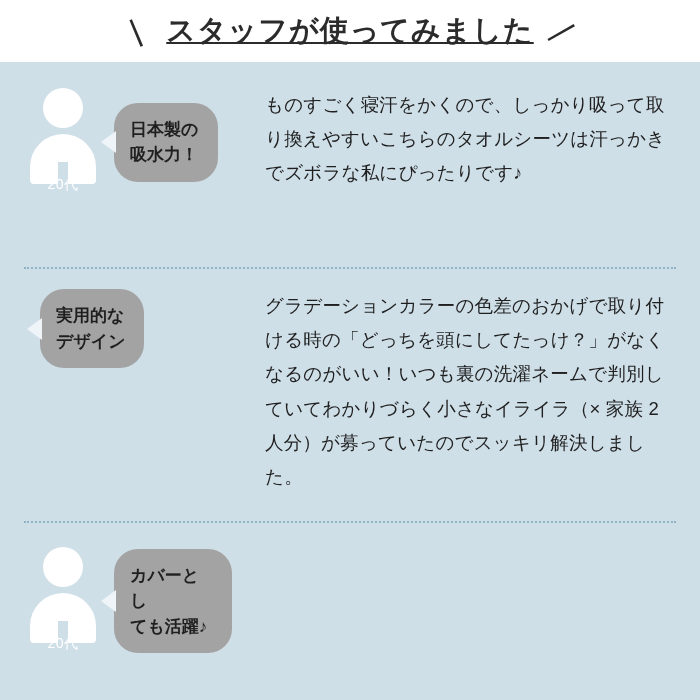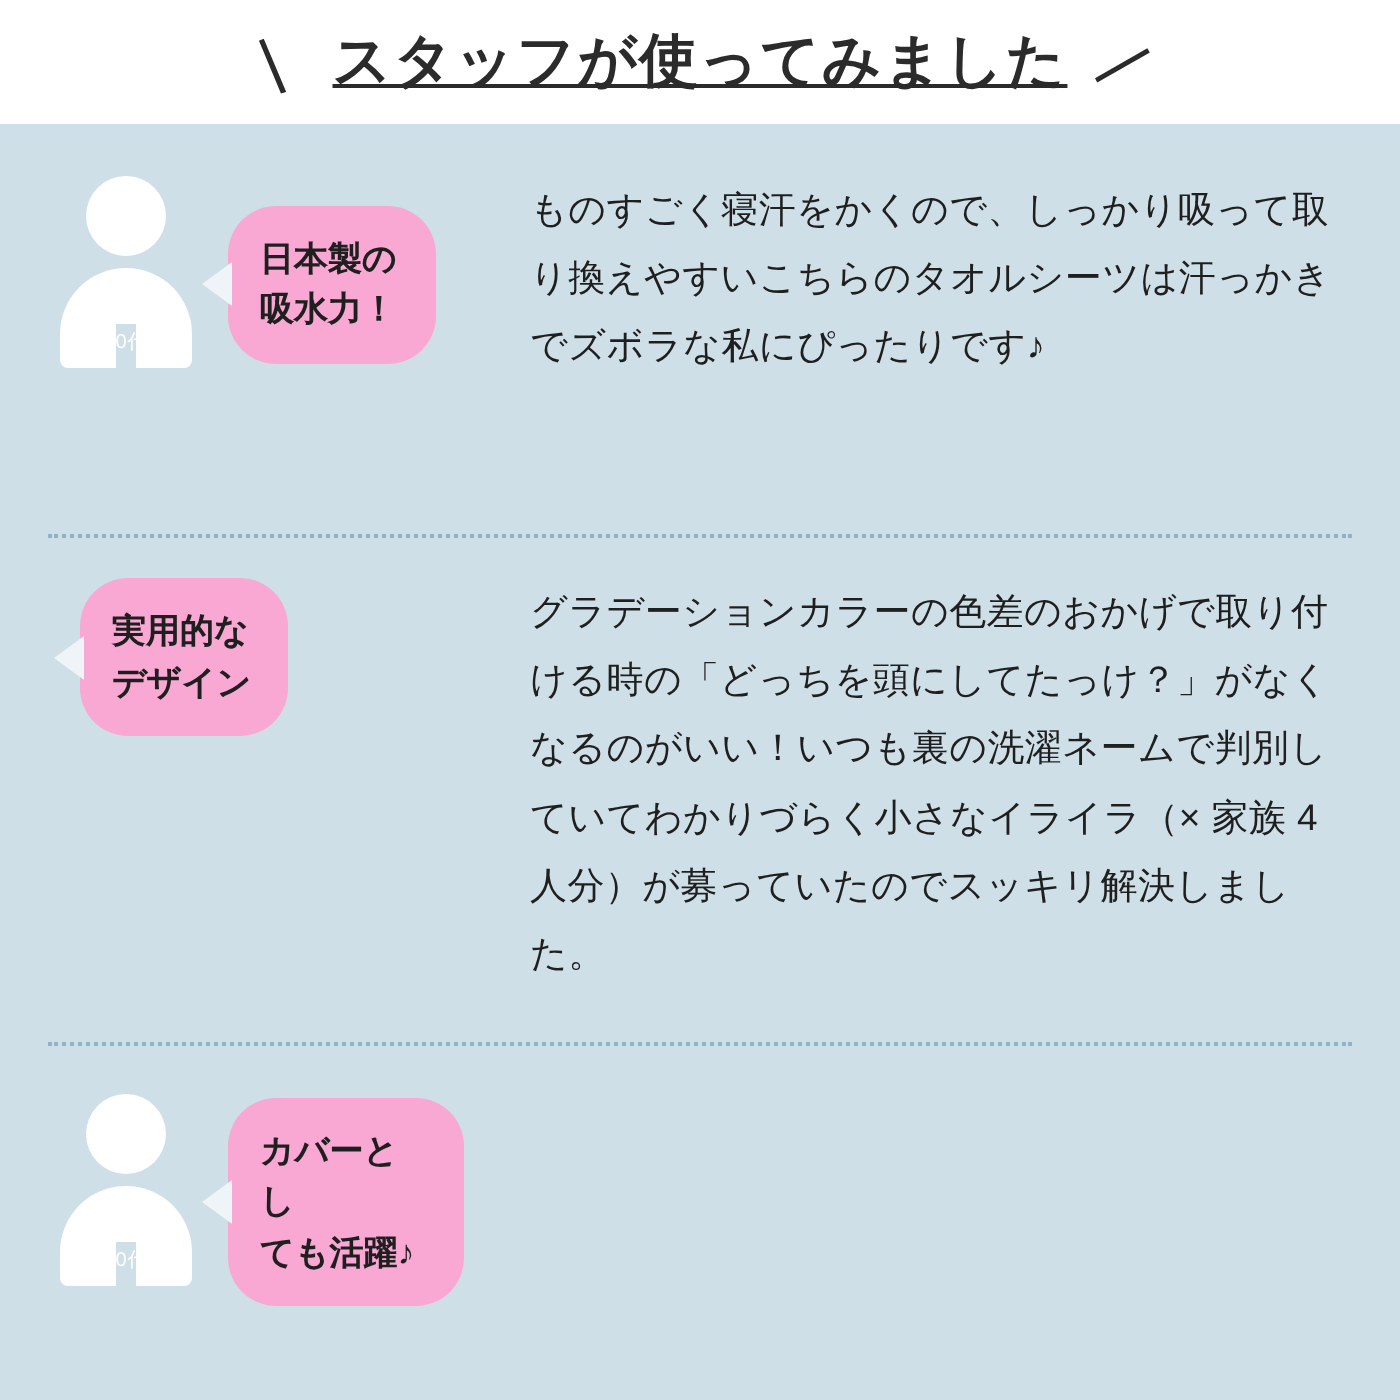--- a/index.html
+++ b/index.html
@@ -111,33 +111,33 @@
     position: absolute;
     left: 50%;
     bottom: 0;
     transform: translateX(-50%);
     width: 10px;
     height: 22px;
     background: #cfdfe8;
   }
   .age-label {
     position: absolute;
-    bottom: 18px;
+    bottom: 2px;
     left: 50%;
     transform: translateX(-50%);
-    font-size: 10px;
+    font-size: 14px;
     color: #ffffff;
     font-weight: normal;
     letter-spacing: 0.5px;
   }
   
   .bubble {
     position: relative;
     margin-left: 14px;
-    background: #f9a8d4;
+    background: #a3a3a3;
     border-radius: 24px;
     padding: 14px 16px;
     min-width: 104px;
     box-sizing: border-box;
   }
   .bubble::before {
     content: "";
     position: absolute;
     left: -13px;
     top: 50%;
@@ -204,21 +204,21 @@
     <div class="divider"></div>
 
     <div class="review review-2">
       <div class="person-col">
         <div class="bubble">
           <div class="bubble-text">実用的な
 デザイン</div>
         </div>
       </div>
       <div class="comment-col">
-        <div class="comment-text">グラデーションカラーの色差のおかげで取り付ける時の「どっちを頭にしてたっけ？」がなくなるのがいい！いつも裏の洗濯ネームで判別していてわかりづらく小さなイライラ（× 家族 4 人分）が募っていたのでスッキリ解決しました。</div>
+        <div class="comment-text">グラデーションカラーの色差のおかげで取り付ける時の「どっちを頭にしてたっけ？」がなくなるのがいい！いつも裏の洗濯ネームで判別していてわかりづらく小さなイライラ（× 家族 2 人分）が募っていたのでスッキリ解決しました。</div>
       </div>
     </div>
 
     <div class="divider"></div>
 
     <div class="review review-3">
       <div class="person-col">
         <div class="avatar">
           <div class="avatar-head"></div>
           <div class="avatar-body"></div>

